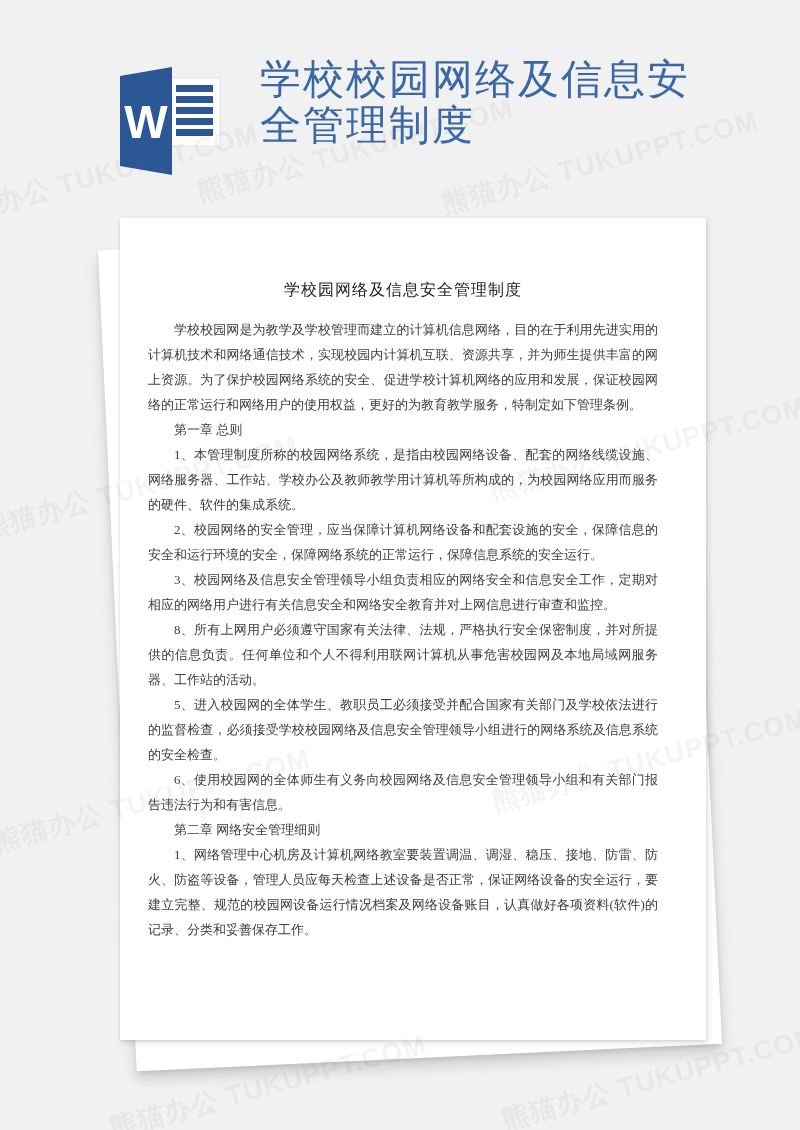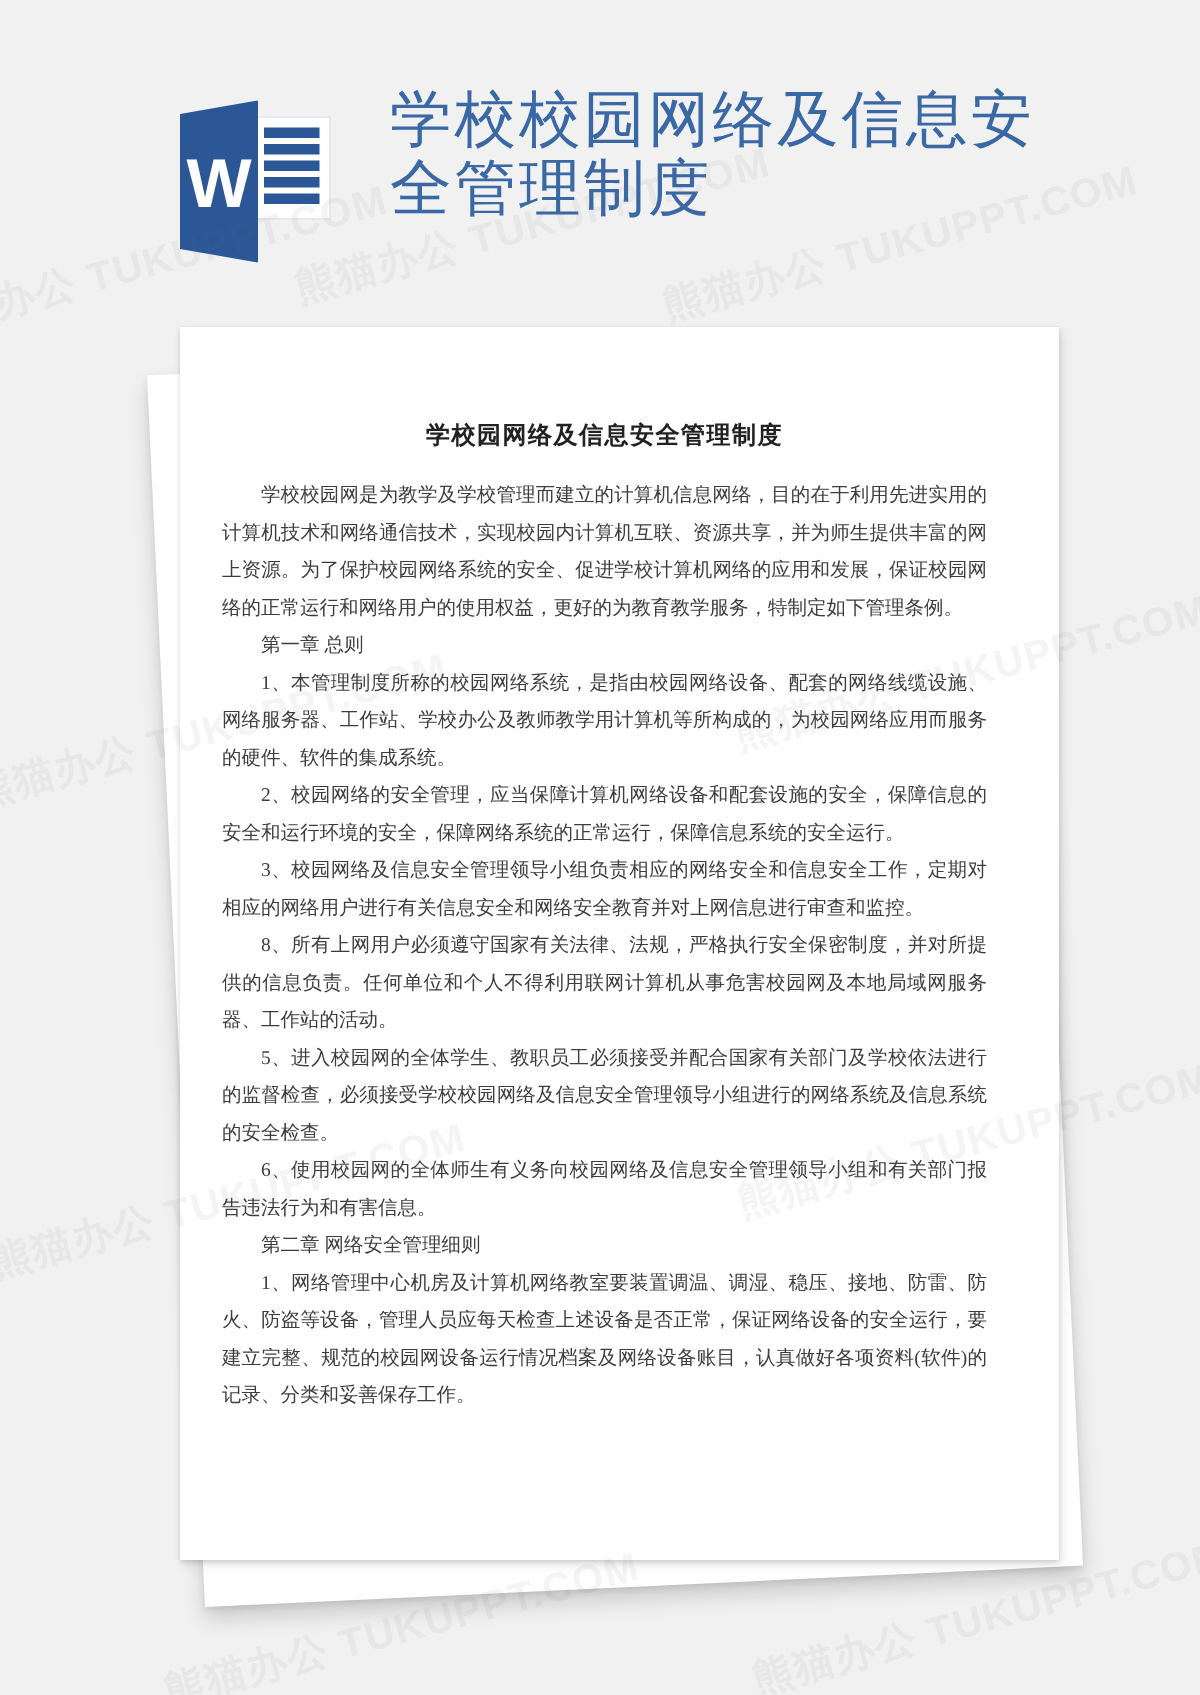--- a/index.html
+++ b/index.html
@@ -29,21 +29,21 @@
     background:var(--page-bg);transform:rotate(-2.7deg);
     box-shadow:0 8px 14px rgba(0,0,0,.16),0 2px 4px rgba(0,0,0,.08);z-index:1;}
   .page-main{position:absolute;left:120px;top:218px;width:586px;height:822px;
     background:var(--page-bg);
     box-shadow:0 1px 3px rgba(0,0,0,.12),2px 3px 7px rgba(0,0,0,.10);
     z-index:2;overflow:hidden;
     padding:62px 48px 0 28px;}
 
   
   .page-title{font-family:"Liberation Serif","DejaVu Serif",serif;
-    font-weight:bold;font-size:16px;color:#222;text-align:center;
+    font-weight:normal;font-size:16px;color:#222;text-align:center;
     letter-spacing:1px;margin:0 0 16px 0;}
   .doc-body{font-family:"Liberation Serif","DejaVu Serif",serif;
     font-size:13px;line-height:25px;color:var(--body-text);
     text-align:justify;}
   .doc-body p{margin:0;text-indent:2em;word-break:break-all;}
 
   
   .wm-layer{position:absolute;left:0;top:0;width:800px;height:1130px;z-index:5;pointer-events:none;}
   .wm{position:absolute;white-space:nowrap;font-weight:bold;
     font-family:"Liberation Sans",sans-serif;font-size:27px;letter-spacing:1px;

